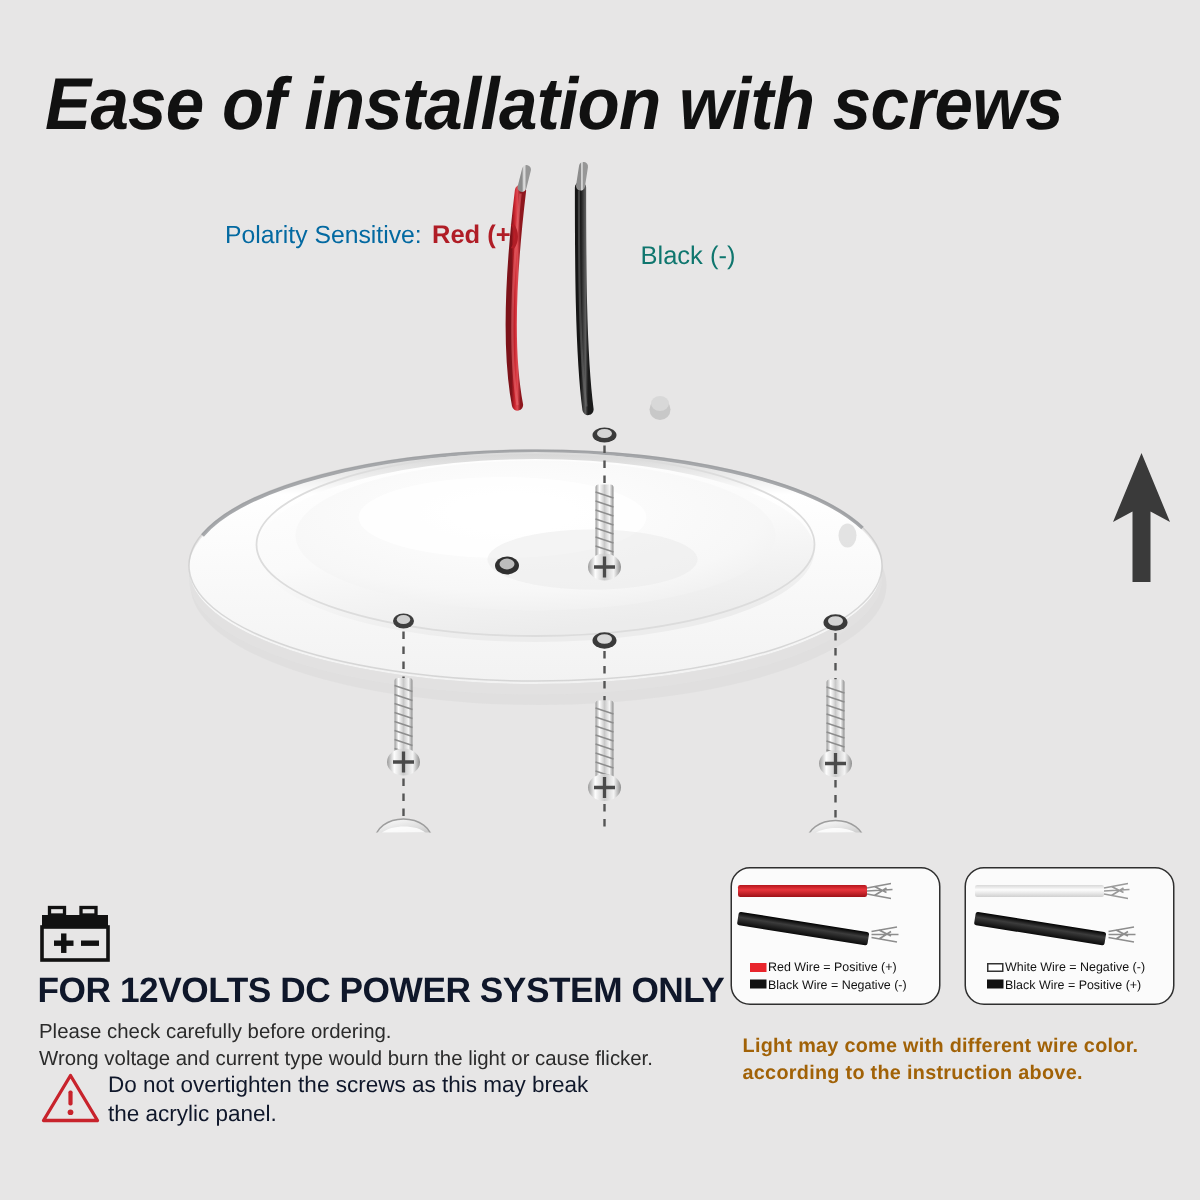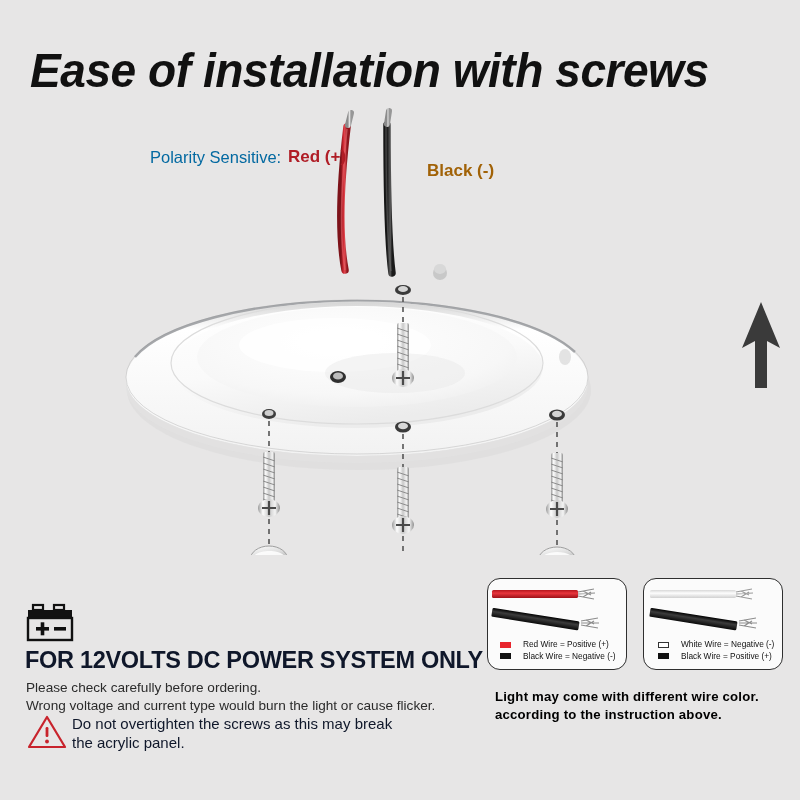--- a/index.html
+++ b/index.html
@@ -51,22 +51,22 @@
     font-size: 17px;
     font-weight: bold;
     color: #b01d26;
     white-space: nowrap;
   }
   .polarity-black {
     position: absolute;
     left: 427px;
     top: 161px;
     font-size: 17px;
-    font-weight: bold;
-    color: #a16207;
+    font-weight: normal;
+    color: #0f766e;
     white-space: nowrap;
   }
 
   
   .product-area {
     position: absolute;
     left: 95px;
     top: 105px;
     width: 560px;
     height: 450px;
@@ -147,42 +147,42 @@
     bottom: 7px;
     font-size: 8.3px;
     line-height: 11.5px;
     color: #111111;
     white-space: nowrap;
   }
   .legend.right-legend { left: 14px; }
   .legend-row {
     display: flex;
     align-items: center;
-    gap: 12px;
+    gap: 1px;
     height: 11.5px;
   }
   .sw {
     width: 11px;
     height: 6px;
     display: inline-block;
     box-sizing: border-box;
   }
   .sw-red { background: #e8252c; }
   .sw-black { background: #111111; }
   .sw-white { background: #ffffff; border: 1px solid #333333; }
 
   .panel-caption {
     position: absolute;
     left: 495px;
     top: 688px;
     width: 300px;
     font-size: 13.2px;
     line-height: 17.5px;
     font-weight: bold;
-    color: #000000;
+    color: #a16207;
     letter-spacing: 0.2px;
   }
 </style>
 </head>
 <body>
 
 <div class="stage">
 
   <div class="title">Ease of installation with screws</div>
 

